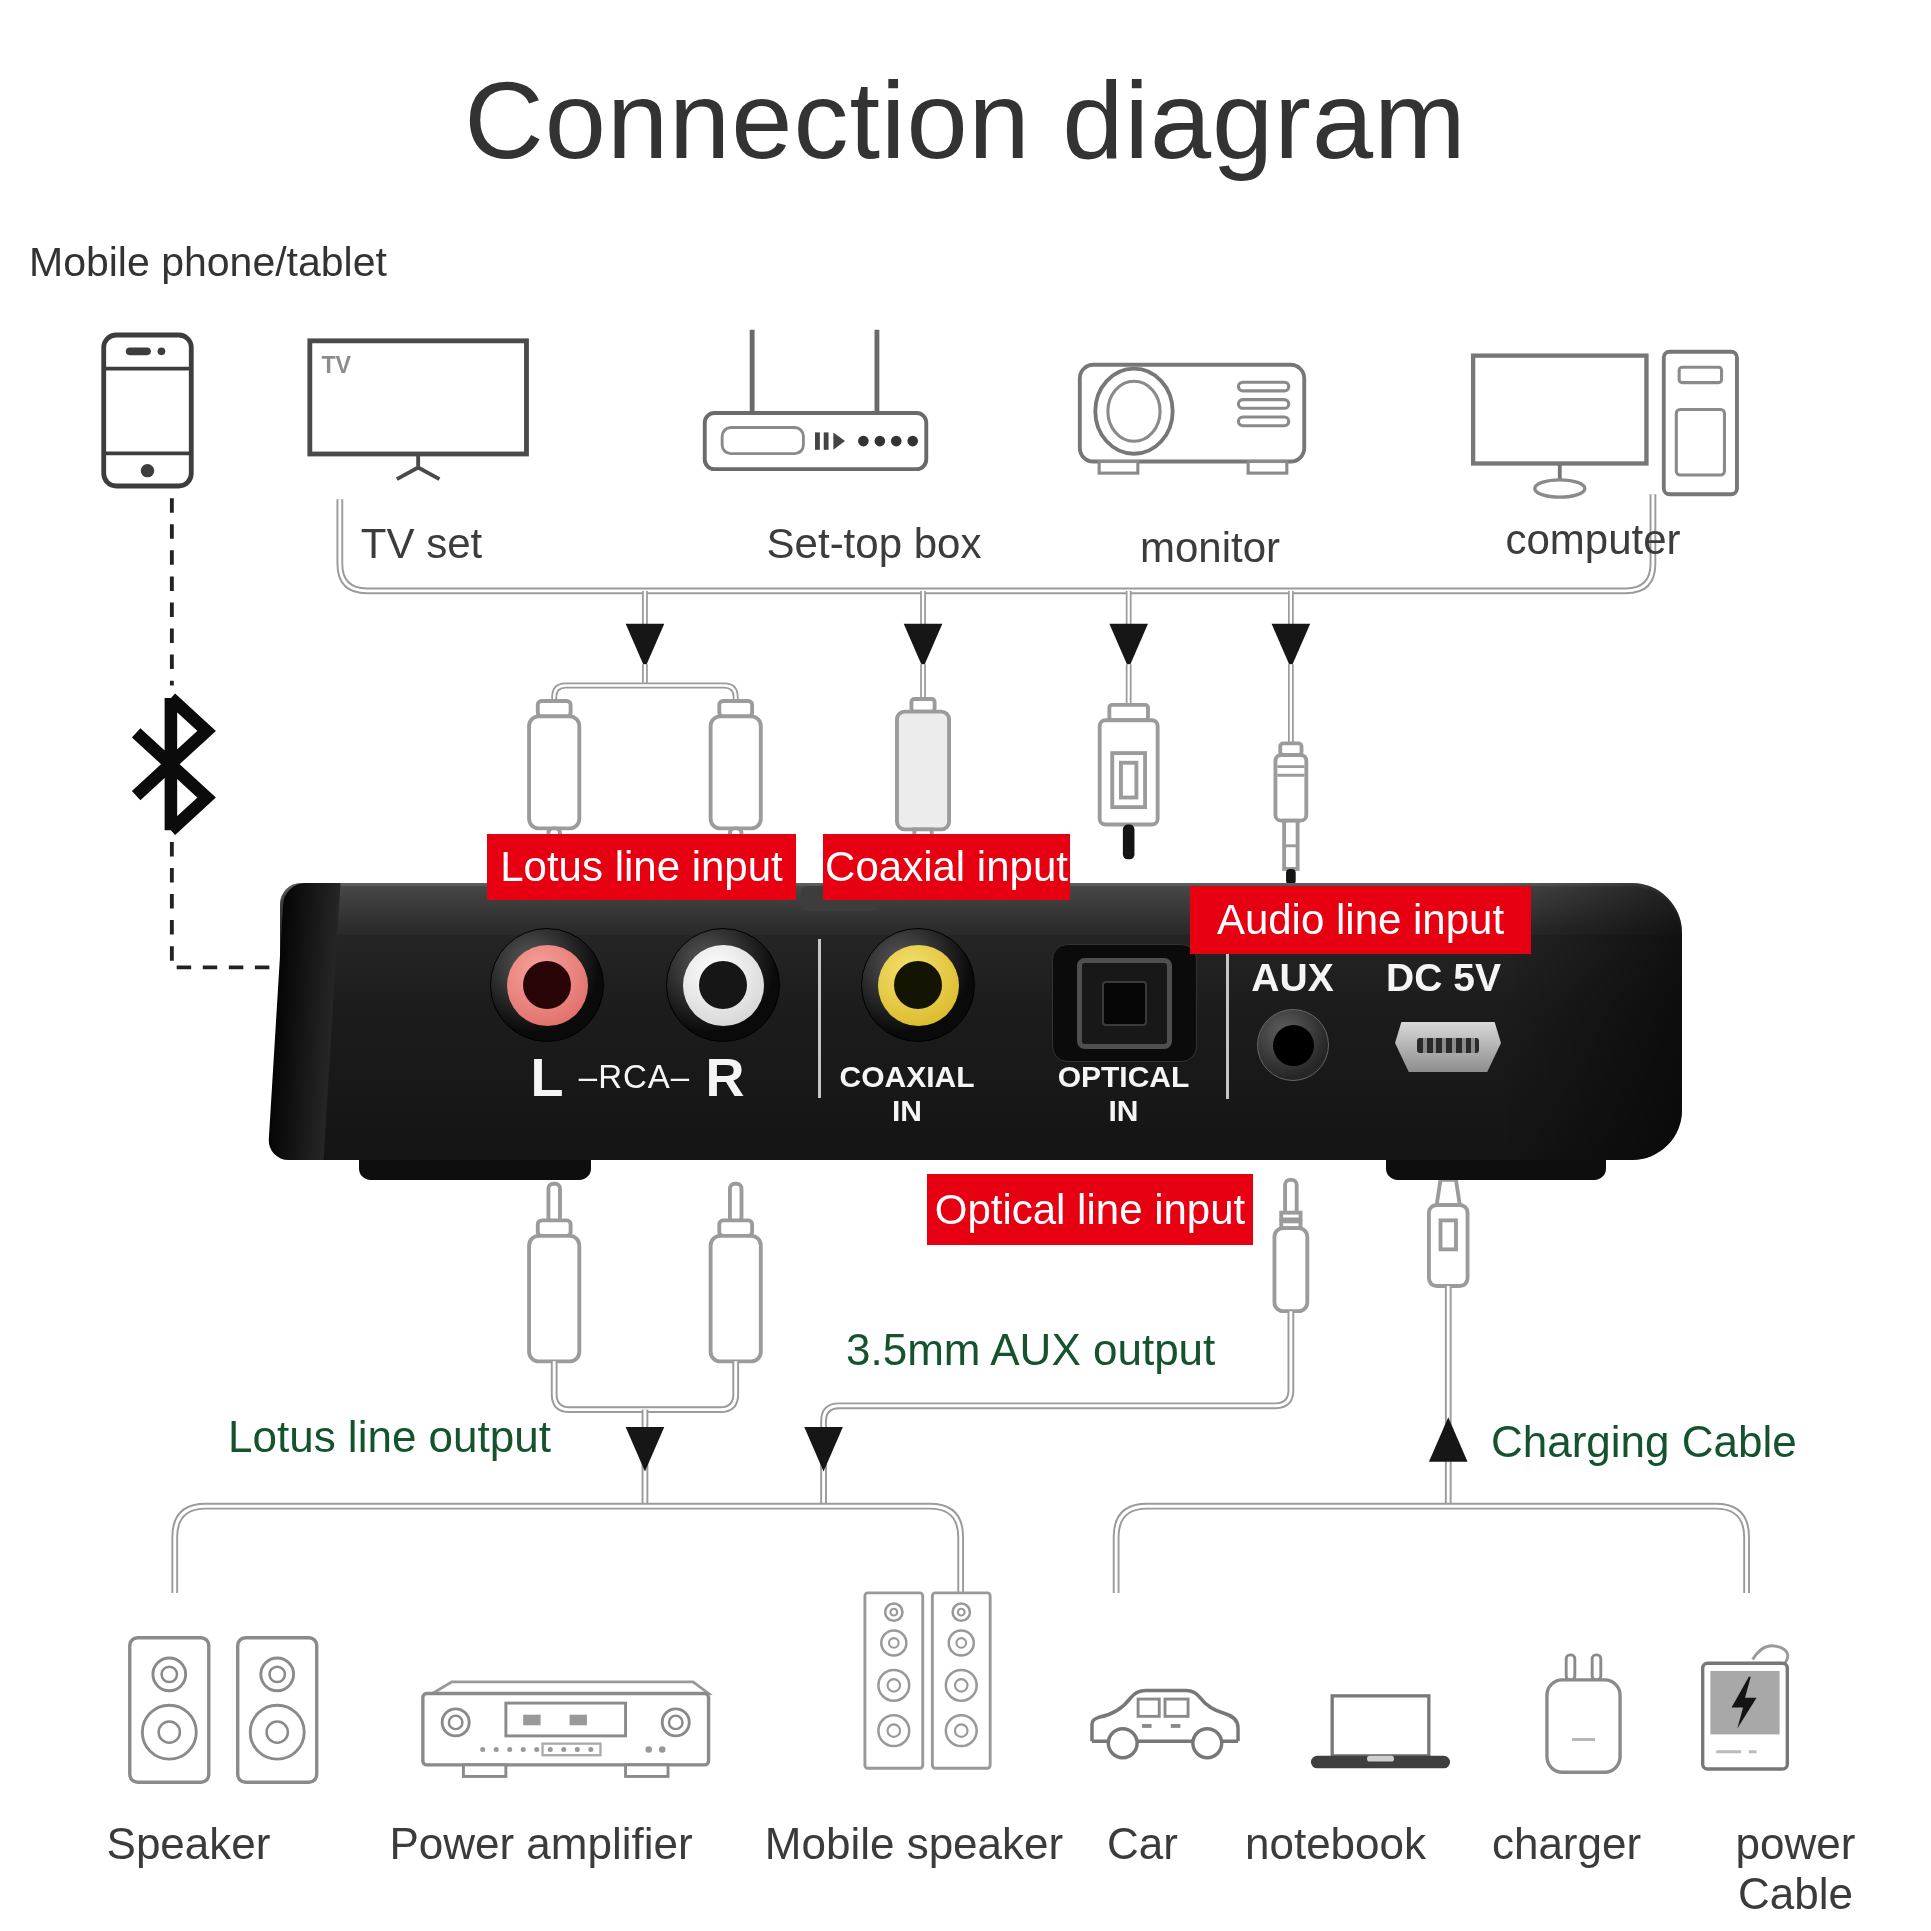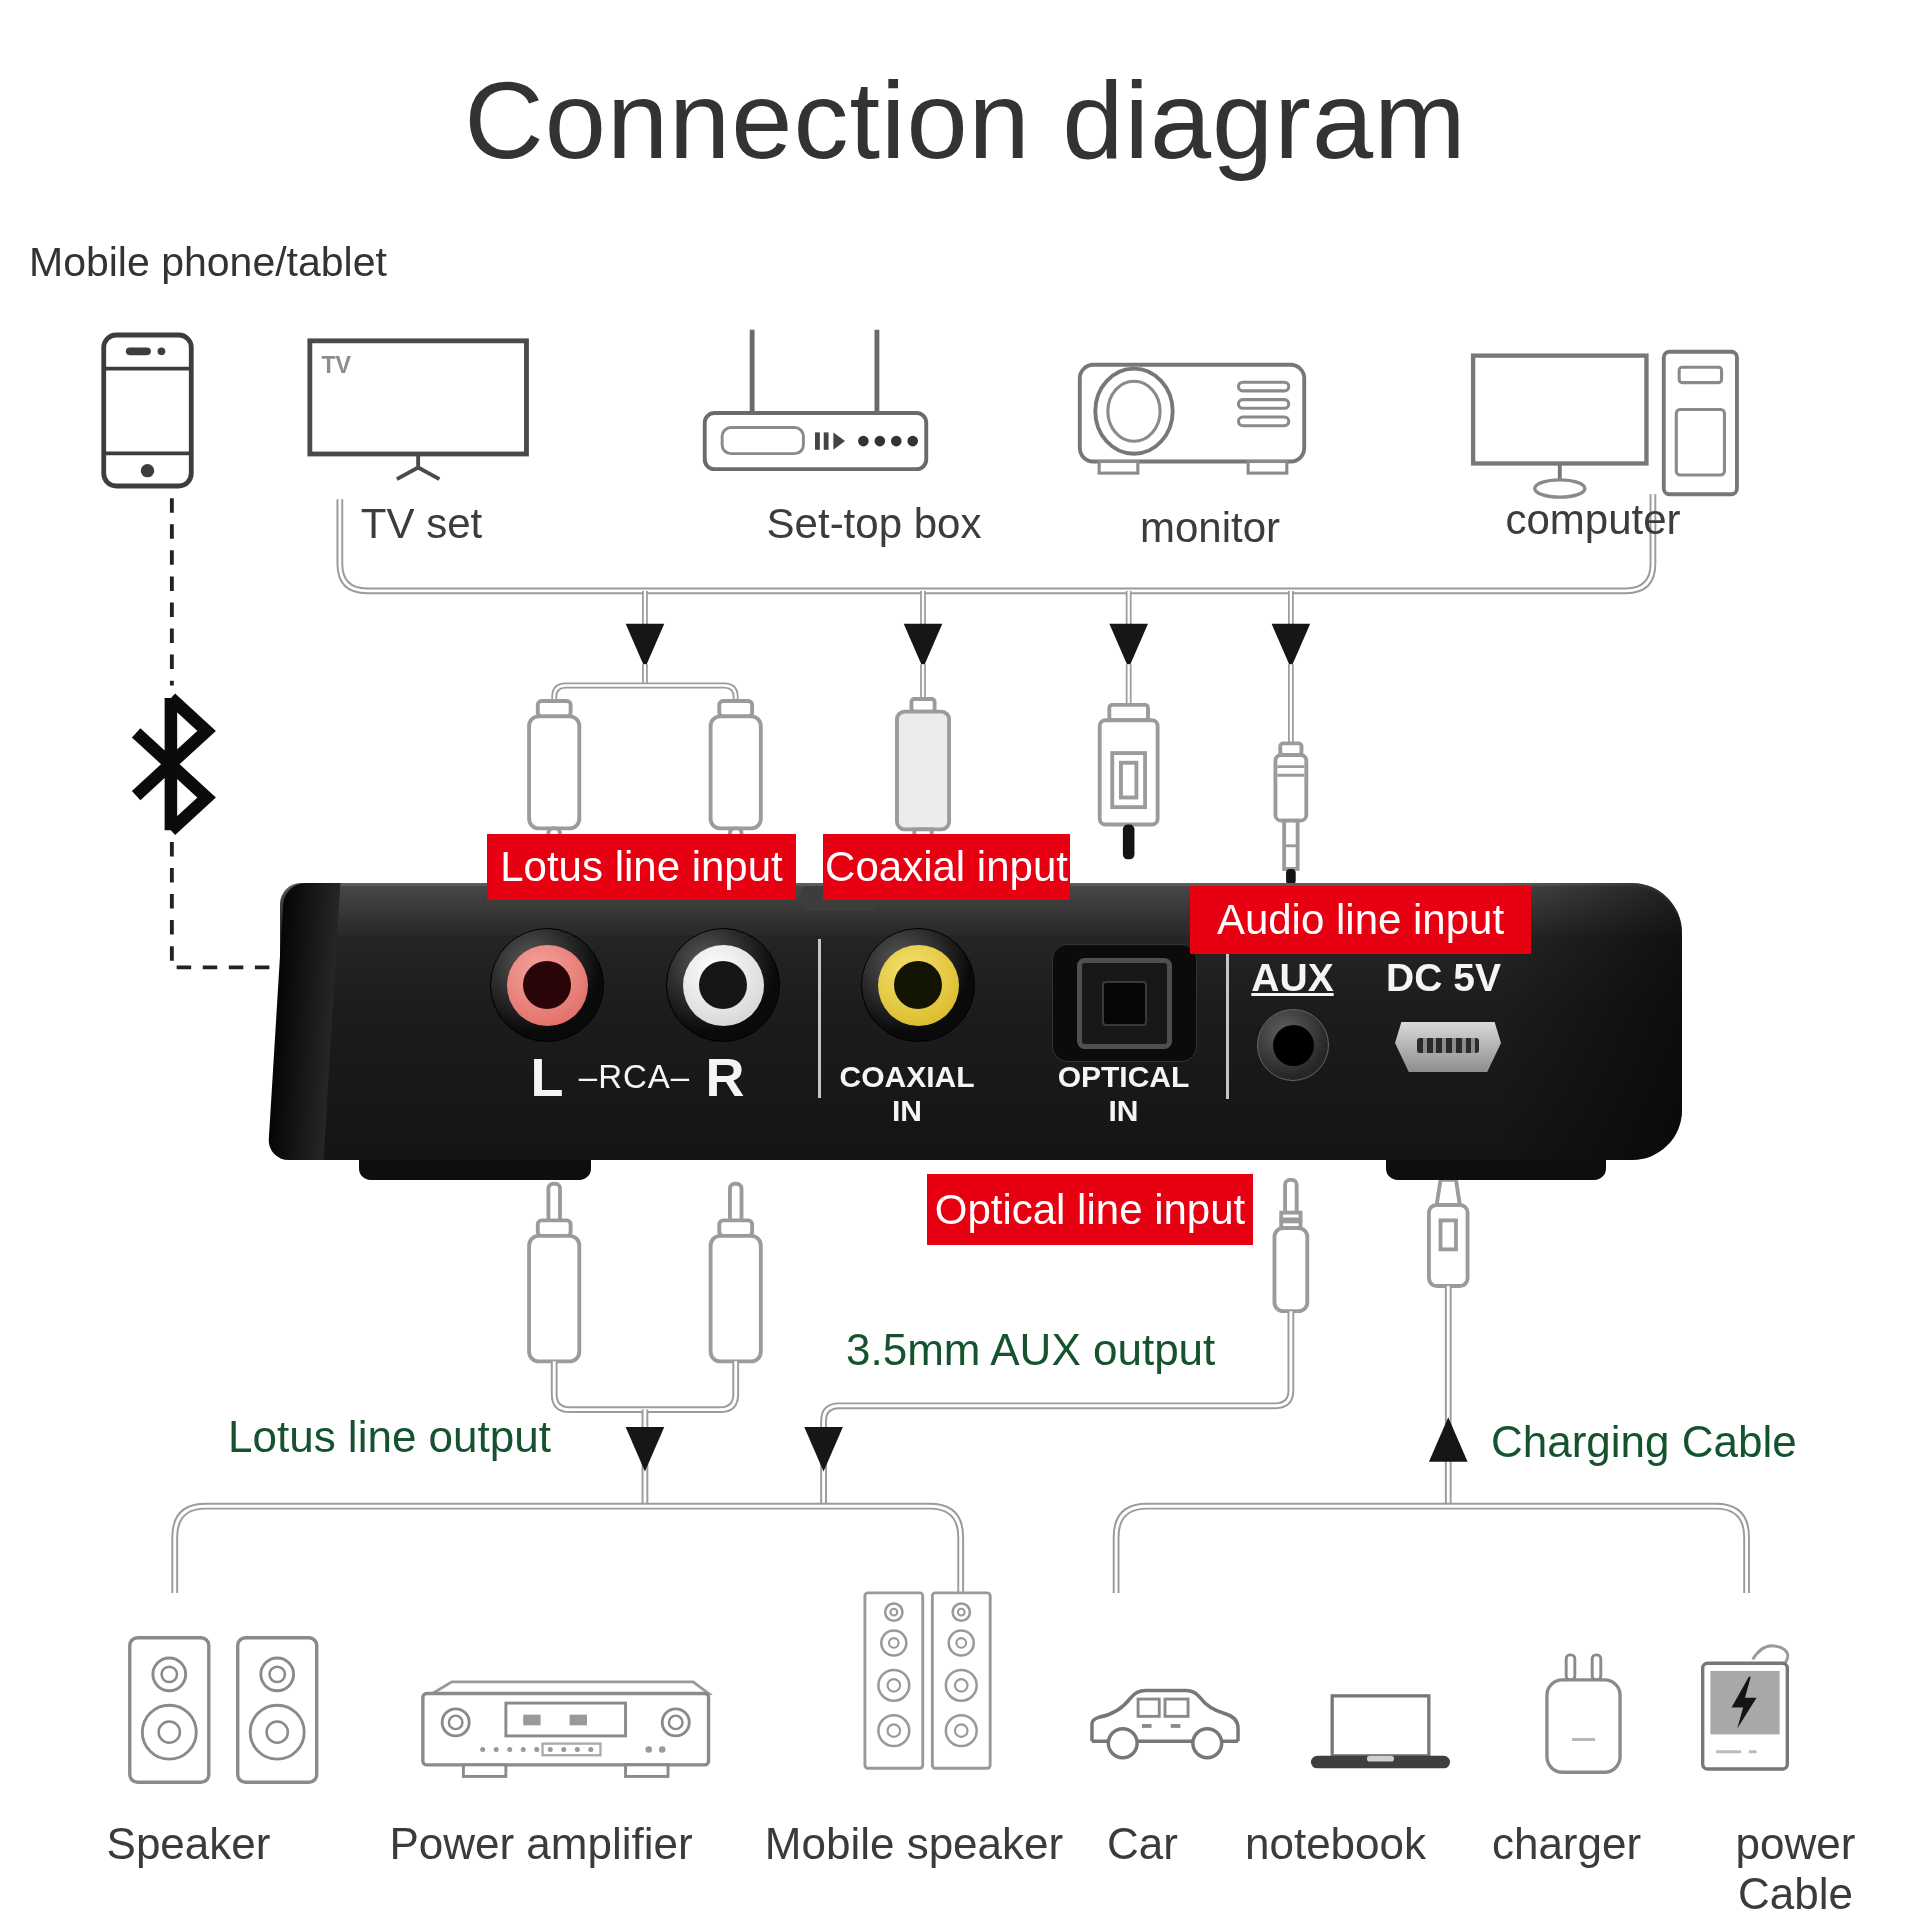--- a/index.html
+++ b/index.html
@@ -3,21 +3,21 @@
 <meta charset="utf-8">
 <style>
   html,body{margin:0;padding:0;background:#fff;}
   #canvas{position:relative;width:1931px;height:1931px;background:#ffffff;overflow:hidden;
           font-family:"Liberation Sans", sans-serif;}
   .lbl{position:absolute;color:#3a3a3a;}
   .center{text-align:center;}
   #title{left:0;top:56px;width:1931px;font-size:110px;font-weight:500;color:#333;
          text-align:center;letter-spacing:1px;}
   #source-label{left:29px;top:239px;font-size:41px;color:#333;}
-  .dev-label{font-size:42px;color:#3c3c3c;}
+  .dev-label{font-size:42px;color:#3c3c3c;margin-top:20px;}
   .bot-label{font-size:44px;color:#3b3b3b;top:1819px;}
   .redtag{position:absolute;background:#e60012;color:#fff;font-size:42px;
           display:flex;align-items:center;justify-content:center;z-index:6;}
   .out-label{position:absolute;font-size:44px;color:#14532d;z-index:5;}
   
   #wires{position:absolute;left:0;top:0;z-index:1;}
   .to{fill:none;stroke:#9b9b9b;stroke-width:7;}
   .ti{fill:none;stroke:#ffffff;stroke-width:3;}
   .thin{fill:none;stroke:#9b9b9b;stroke-width:6;}
   .thini{fill:none;stroke:#ffffff;stroke-width:2.4;}
@@ -286,21 +286,21 @@
           <div class="w2"></div>
         </div>
     </div>
     <div class="ptxt" style="left:772px;top:177px;width:143px;font-size:30px;font-weight:600;">
       <div>OPTICAL</div>
       <div>IN</div>
     </div>
 
     <div class="divline" style="left:946px;top:62px;height:154px;"></div>
 
-    <div class="ptxt" style="left:964px;top:73px;width:97px;font-size:39px;font-weight:700;text-decoration:underline;">AUX</div>
+    <div class="ptxt" style="left:964px;top:73px;width:97px;font-size:39px;font-weight:700;">AUX</div>
     <div id="aux-jack">
         <div class="hole"></div>
       </div>
 
     <div class="ptxt" style="left:1096px;top:73px;width:135px;font-size:39px;font-weight:700;">DC 5V</div>
     <div id="usb-port">
         <div class="slot"></div>
       </div>
   </div>
   <div class="foot" style="left:359px;width:232px;"></div>

